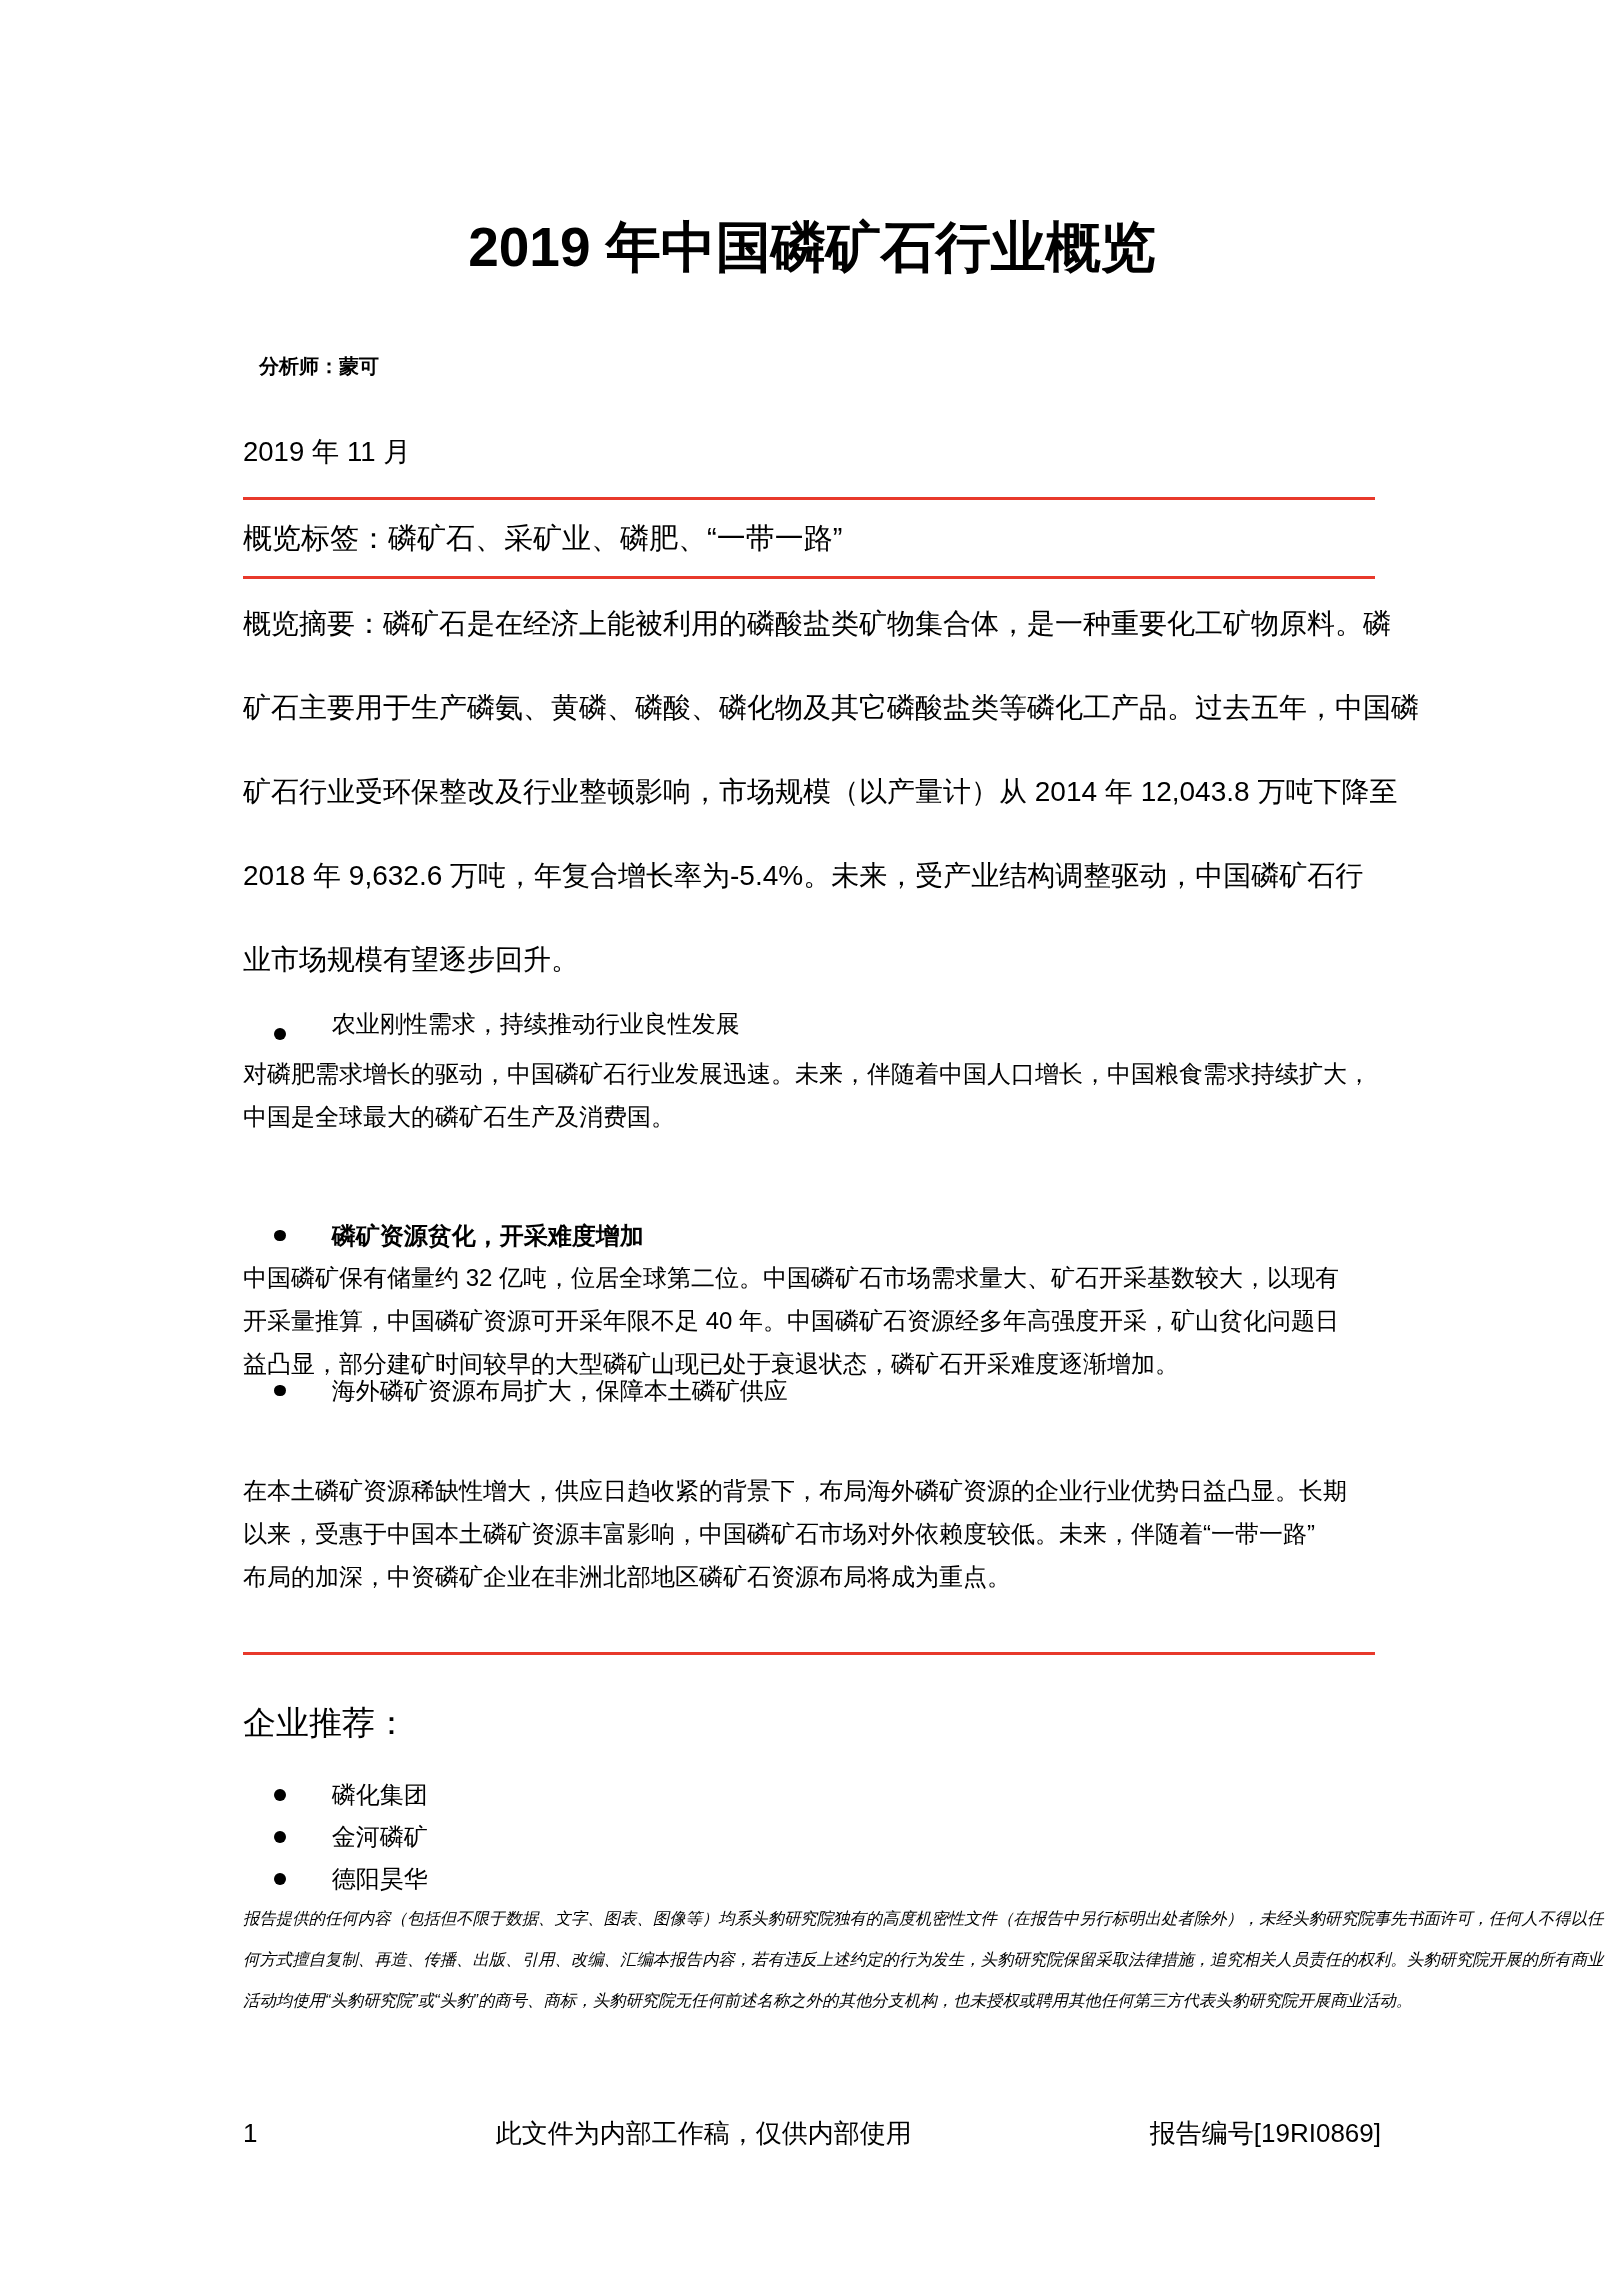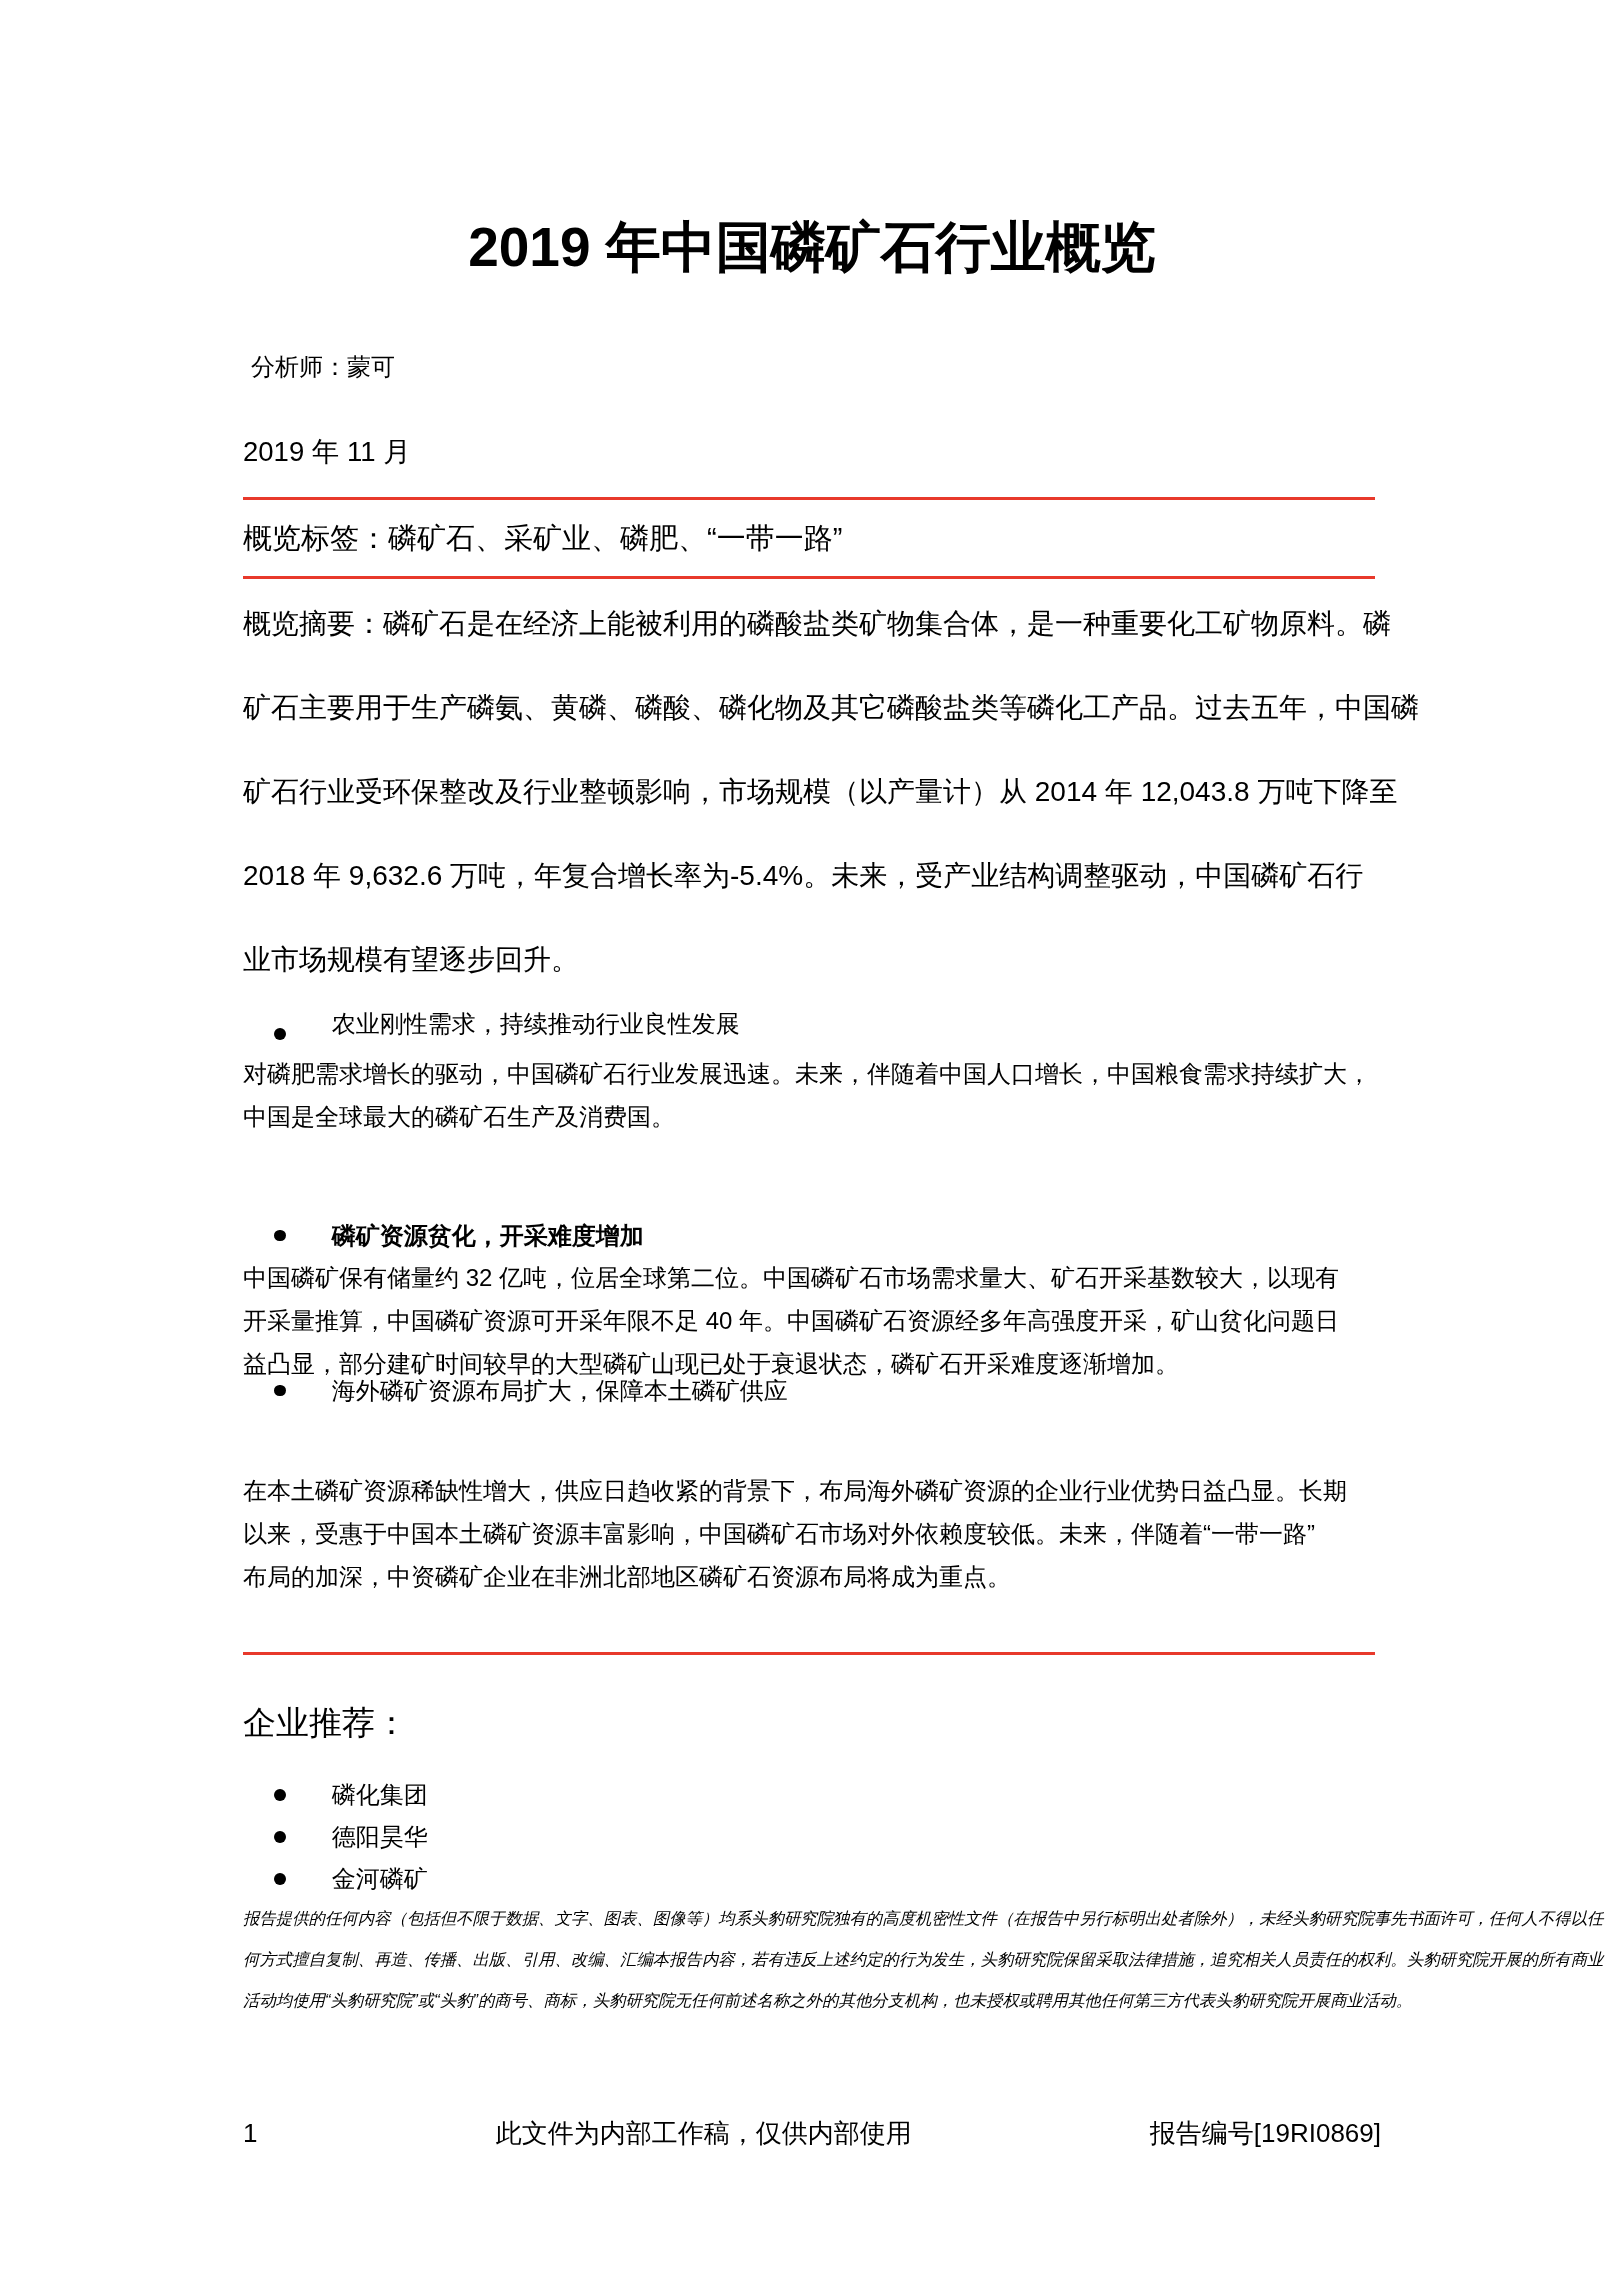--- a/index.html
+++ b/index.html
@@ -12,21 +12,21 @@
     font-family: "Liberation Sans", "DejaVu Sans", sans-serif;
     overflow: hidden;
   }
   .content { position: absolute; left: 243px; top: 0; width: 1138px; }
   .title {
     position: absolute; top: 211px; left: 0; width: 100%;
     margin: 0; text-align: center;
     font-size: 55px; font-weight: bold; line-height: 72px;
     white-space: nowrap;
   }
-  .analyst { position: absolute; top: 347px; left: 8px; font-size: 24px; line-height: 39px; white-space: nowrap; }
+  .analyst { position: absolute; top: 347px; left: 16px; font-size: 20px; line-height: 39px; white-space: nowrap; font-weight: bold; }
   .date    { position: absolute; top: 432px; left: 0; font-size: 27.5px; line-height: 39px; white-space: nowrap; }
   .rule { position: absolute; left: 0; width: 1132px; height: 2.6px; }
   .rule-1 { top: 497px; }
   .rule-2 { top: 576px; }
   .rule-3 { top: 1652px; }
   .tags { position: absolute; top: 519px; left: 0; font-size: 29px; line-height: 38px; white-space: nowrap; }
   .summary { position: absolute; top: 582px; left: 0; width: 100%; font-size: 28px; }
   .summary .line { line-height: 84px; white-space: nowrap; }
   .hl-heading, .company {
     position: absolute; left: 0; display: flex; align-items: center;
@@ -113,25 +113,25 @@
 
     <div class="rec-heading">企业推荐：</div>
 
     <div class="companies">
       <div class="company">
         <span class="dot"></span>
         <span>磷化集团</span>
       </div>
       <div class="company">
         <span class="dot"></span>
-        <span>德阳昊华</span>
+        <span>金河磷矿</span>
       </div>
       <div class="company">
         <span class="dot"></span>
-        <span>金河磷矿</span>
+        <span>德阳昊华</span>
       </div>
     </div>
 
     <div class="disclaimer">
       <div class="line">报告提供的任何内容（包括但不限于数据、文字、图表、图像等）均系头豹研究院独有的高度机密性文件（在报告中另行标明出处者除外），未经头豹研究院事先书面许可，任何人不得以任</div>
       <div class="line">何方式擅自复制、再造、传播、出版、引用、改编、汇编本报告内容，若有违反上述约定的行为发生，头豹研究院保留采取法律措施，追究相关人员责任的权利。头豹研究院开展的所有商业</div>
       <div class="line">活动均使用“头豹研究院”或“头豹”的商号、商标，头豹研究院无任何前述名称之外的其他分支机构，也未授权或聘用其他任何第三方代表头豹研究院开展商业活动。</div>
     </div>
 
     <div class="footer">

